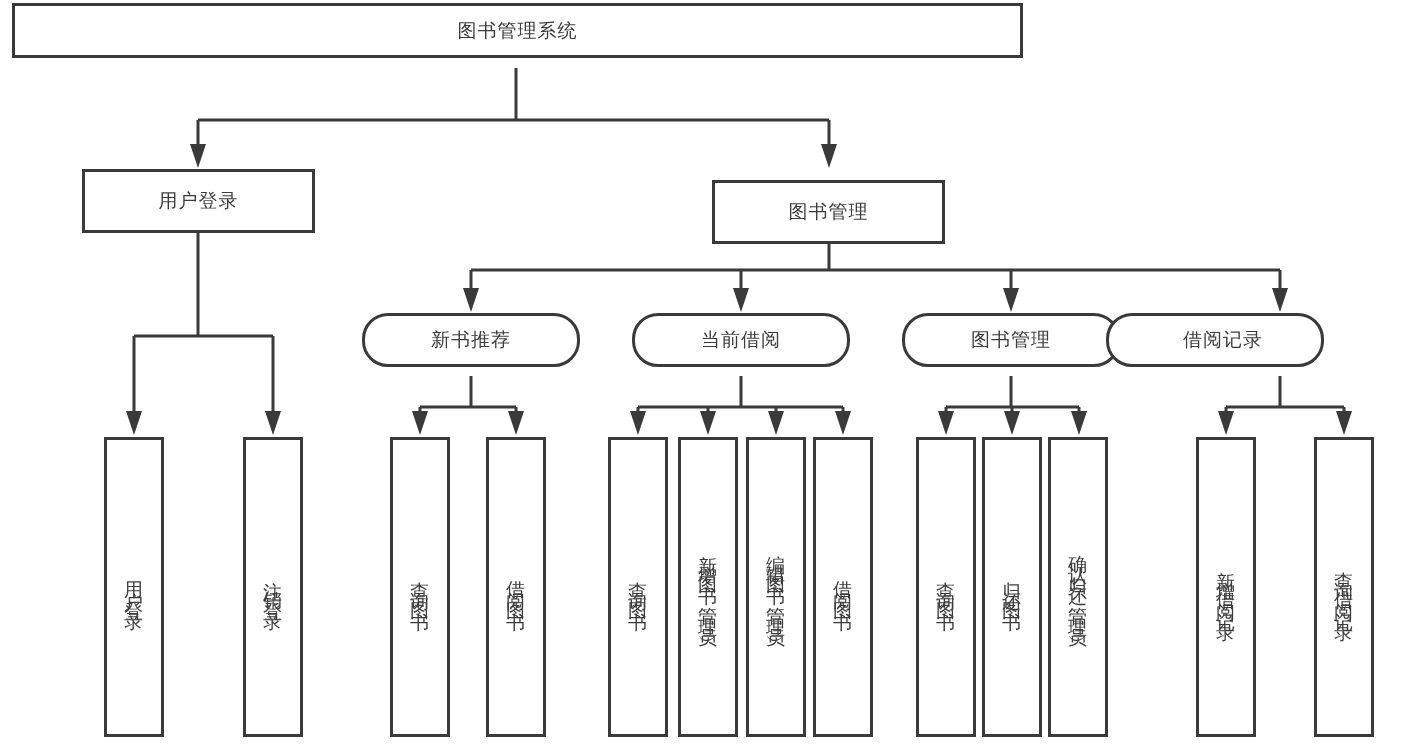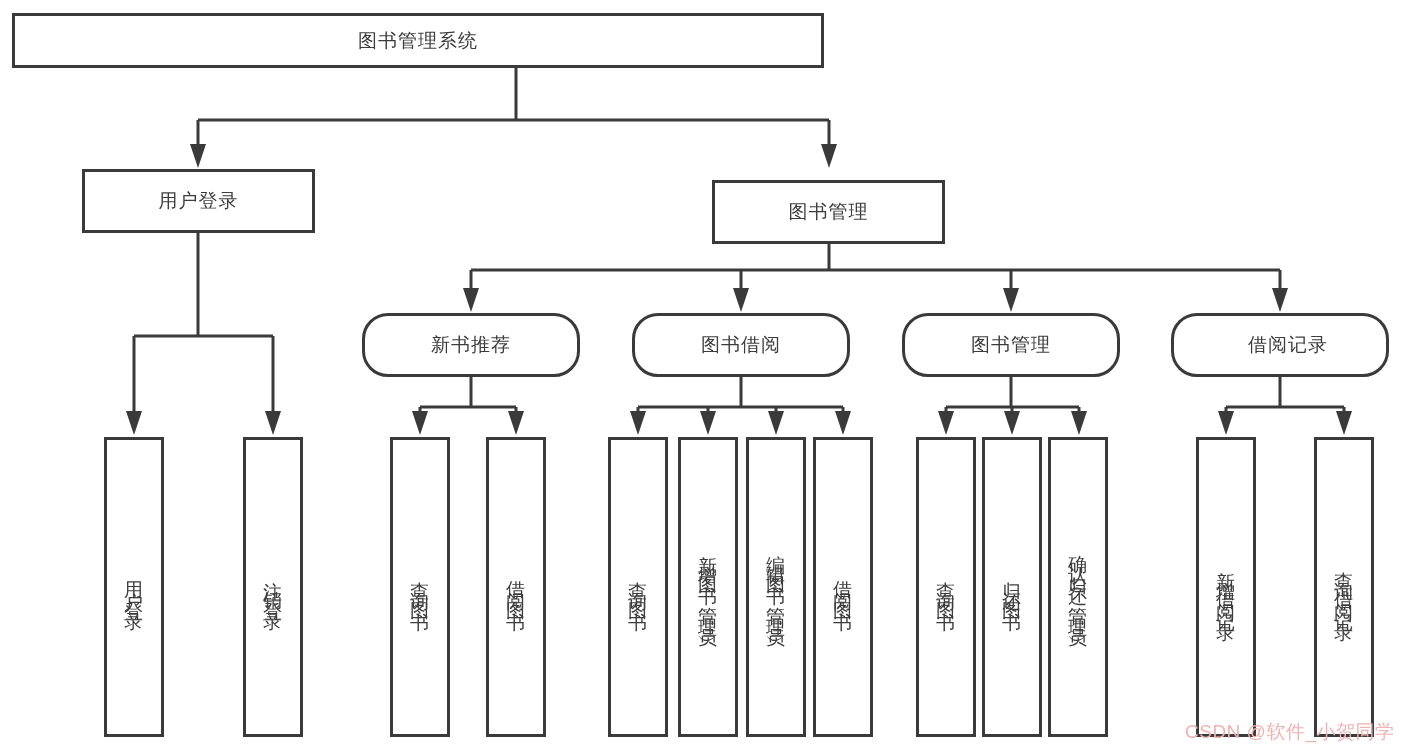--- a/index.html
+++ b/index.html
@@ -38,31 +38,31 @@
   }
   .vbox span {
     writing-mode: vertical-rl;
     text-orientation: mixed;
     font-size: 19px;
     letter-spacing: 0.55em;
     line-height: 1;
     white-space: nowrap;
   }
   
-  .n-root   { left: 12px;   top: 13px;  width: 812px; height: 55px; }
+  .n-root   { left: 12px;   top: 3px;  width: 1011px; height: 55px; }
   
   .lvl2     { top: 169px; height: 64px; width: 233px; }
   .n-l2-0   { left: 82px; }
   .n-l2-1   { left: 712px; margin-top: 11px; }
   
-  .lvl3     { top: 313px; height: 64px; width: 218px; border-radius: 26px; }
+  .lvl3     { top: 313px; height: 54px; width: 218px; border-radius: 26px; }
   .n-g0     { left: 362px; }
   .n-g1     { left: 632px; }
   .n-g2     { left: 902px; }
-  .n-g3     { left: 1171px; padding-left: 16px; }
+  .n-g3     { left: 1106px; padding-left: 16px; }
   
   .leaf     { top: 437px; height: 300px; width: 60px; }
   .leaf-a0  { left: 104px; }
   .leaf-a1  { left: 243px; }
   .leaf-b0  { left: 390px; }
   .leaf-b1  { left: 486px; }
   .leaf-c0  { left: 608px; }
   .leaf-c1  { left: 678px; }
   .leaf-c2  { left: 746px; }
   .leaf-c3  { left: 813px; }
@@ -131,21 +131,21 @@
     <span>用户登录</span>
   </div>
   <div class="box hbox lvl2 n-l2-1">
     <span>图书管理</span>
   </div>
 
   <div class="box hbox lvl3 n-g0">
     <span>新书推荐</span>
   </div>
   <div class="box hbox lvl3 n-g1">
-    <span>图书借阅</span>
+    <span>当前借阅</span>
   </div>
   <div class="box hbox lvl3 n-g2">
     <span>图书管理</span>
   </div>
   <div class="box hbox lvl3 n-g3">
     <span>借阅记录</span>
   </div>
 
   <div class="box vbox leaf leaf-a0">
     <span>用户登录</span>
@@ -184,15 +184,14 @@
     <span>确认归还（管理员）</span>
   </div>
 
   <div class="box vbox leaf leaf-e0">
     <span>新增借阅记录</span>
   </div>
   <div class="box vbox leaf leaf-e1">
     <span>查询借阅记录</span>
   </div>
 
-  <div id="watermark">CSDN @软件_小贺同学</div>
 
 </div>
 
 </body></html>

